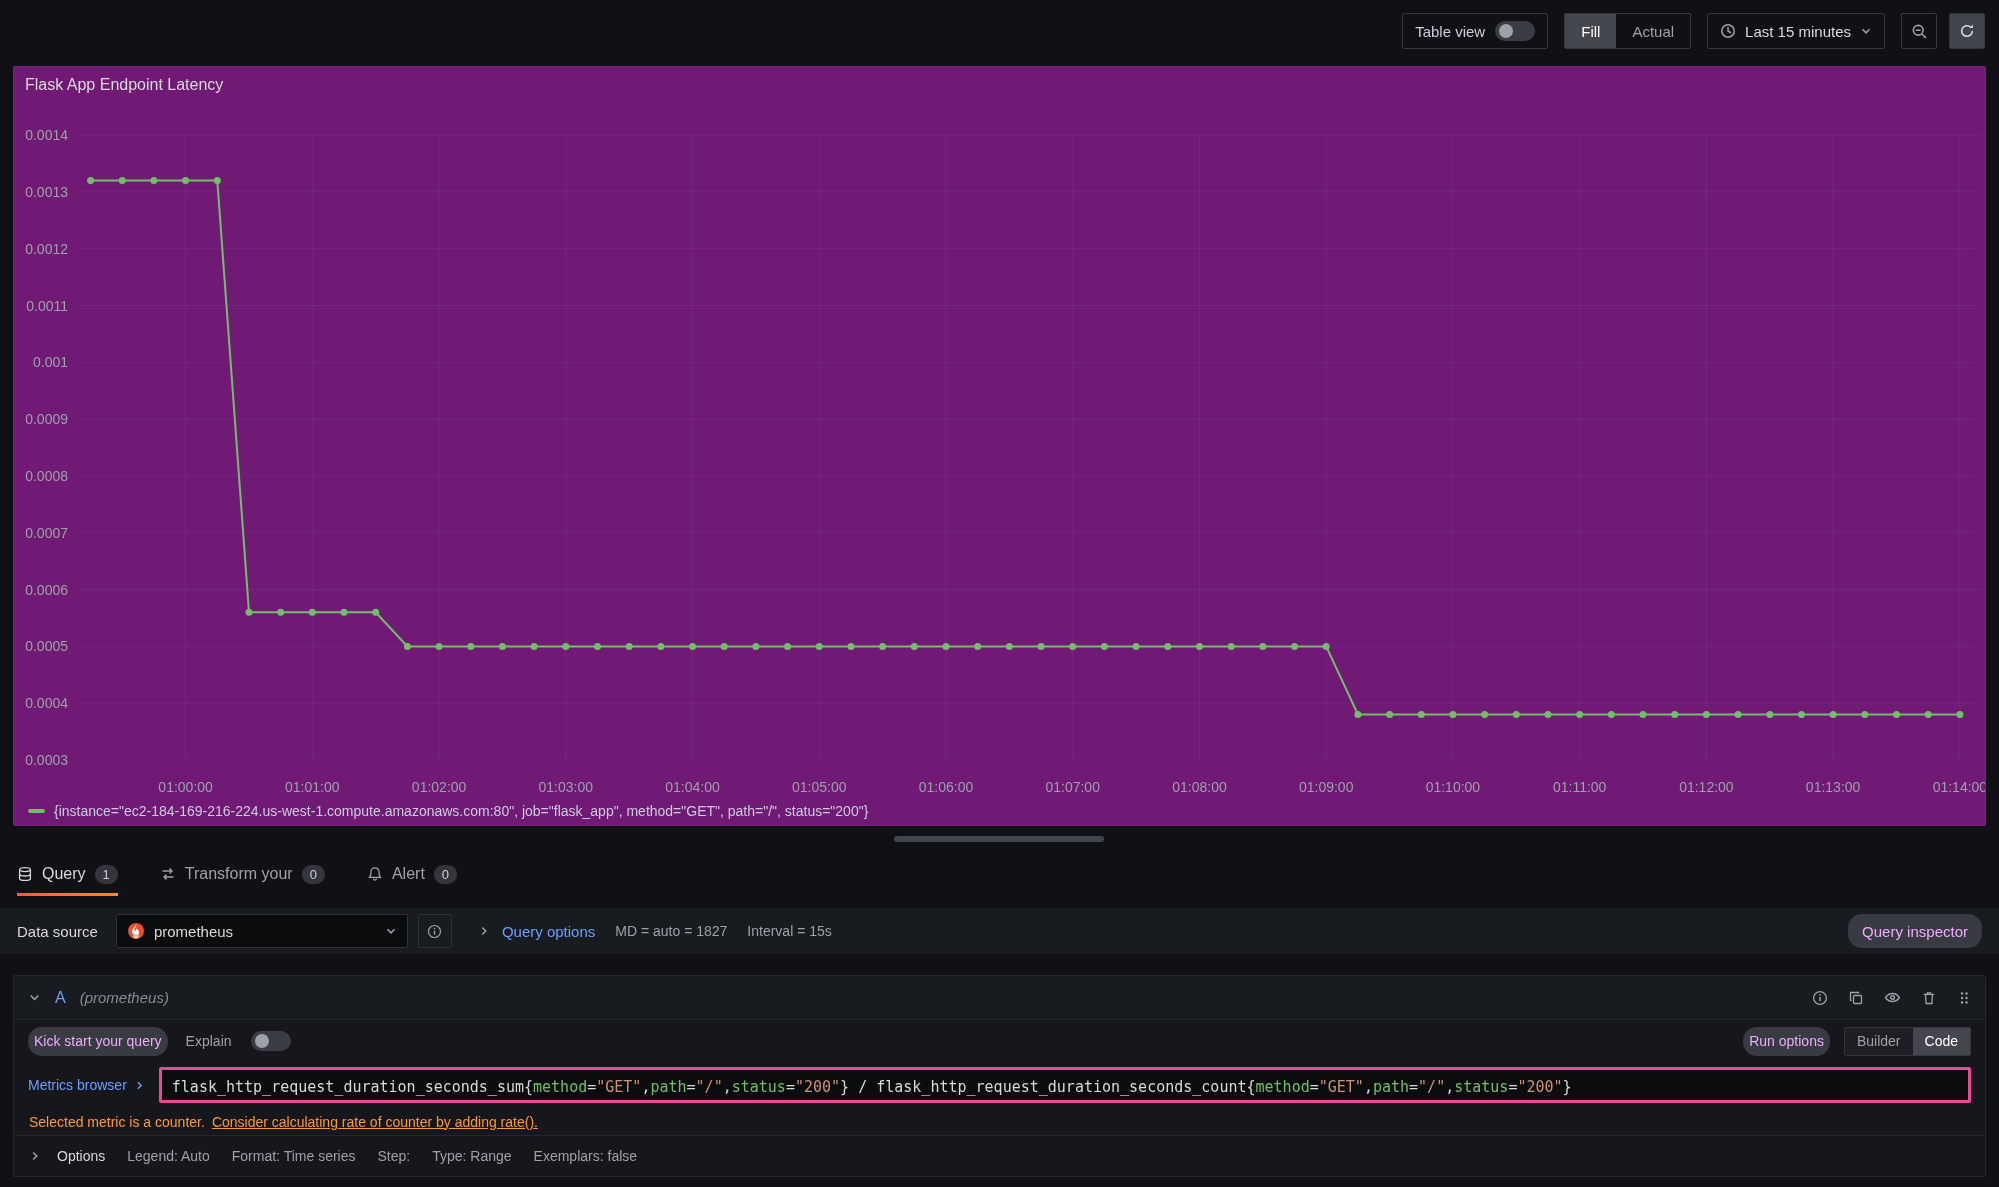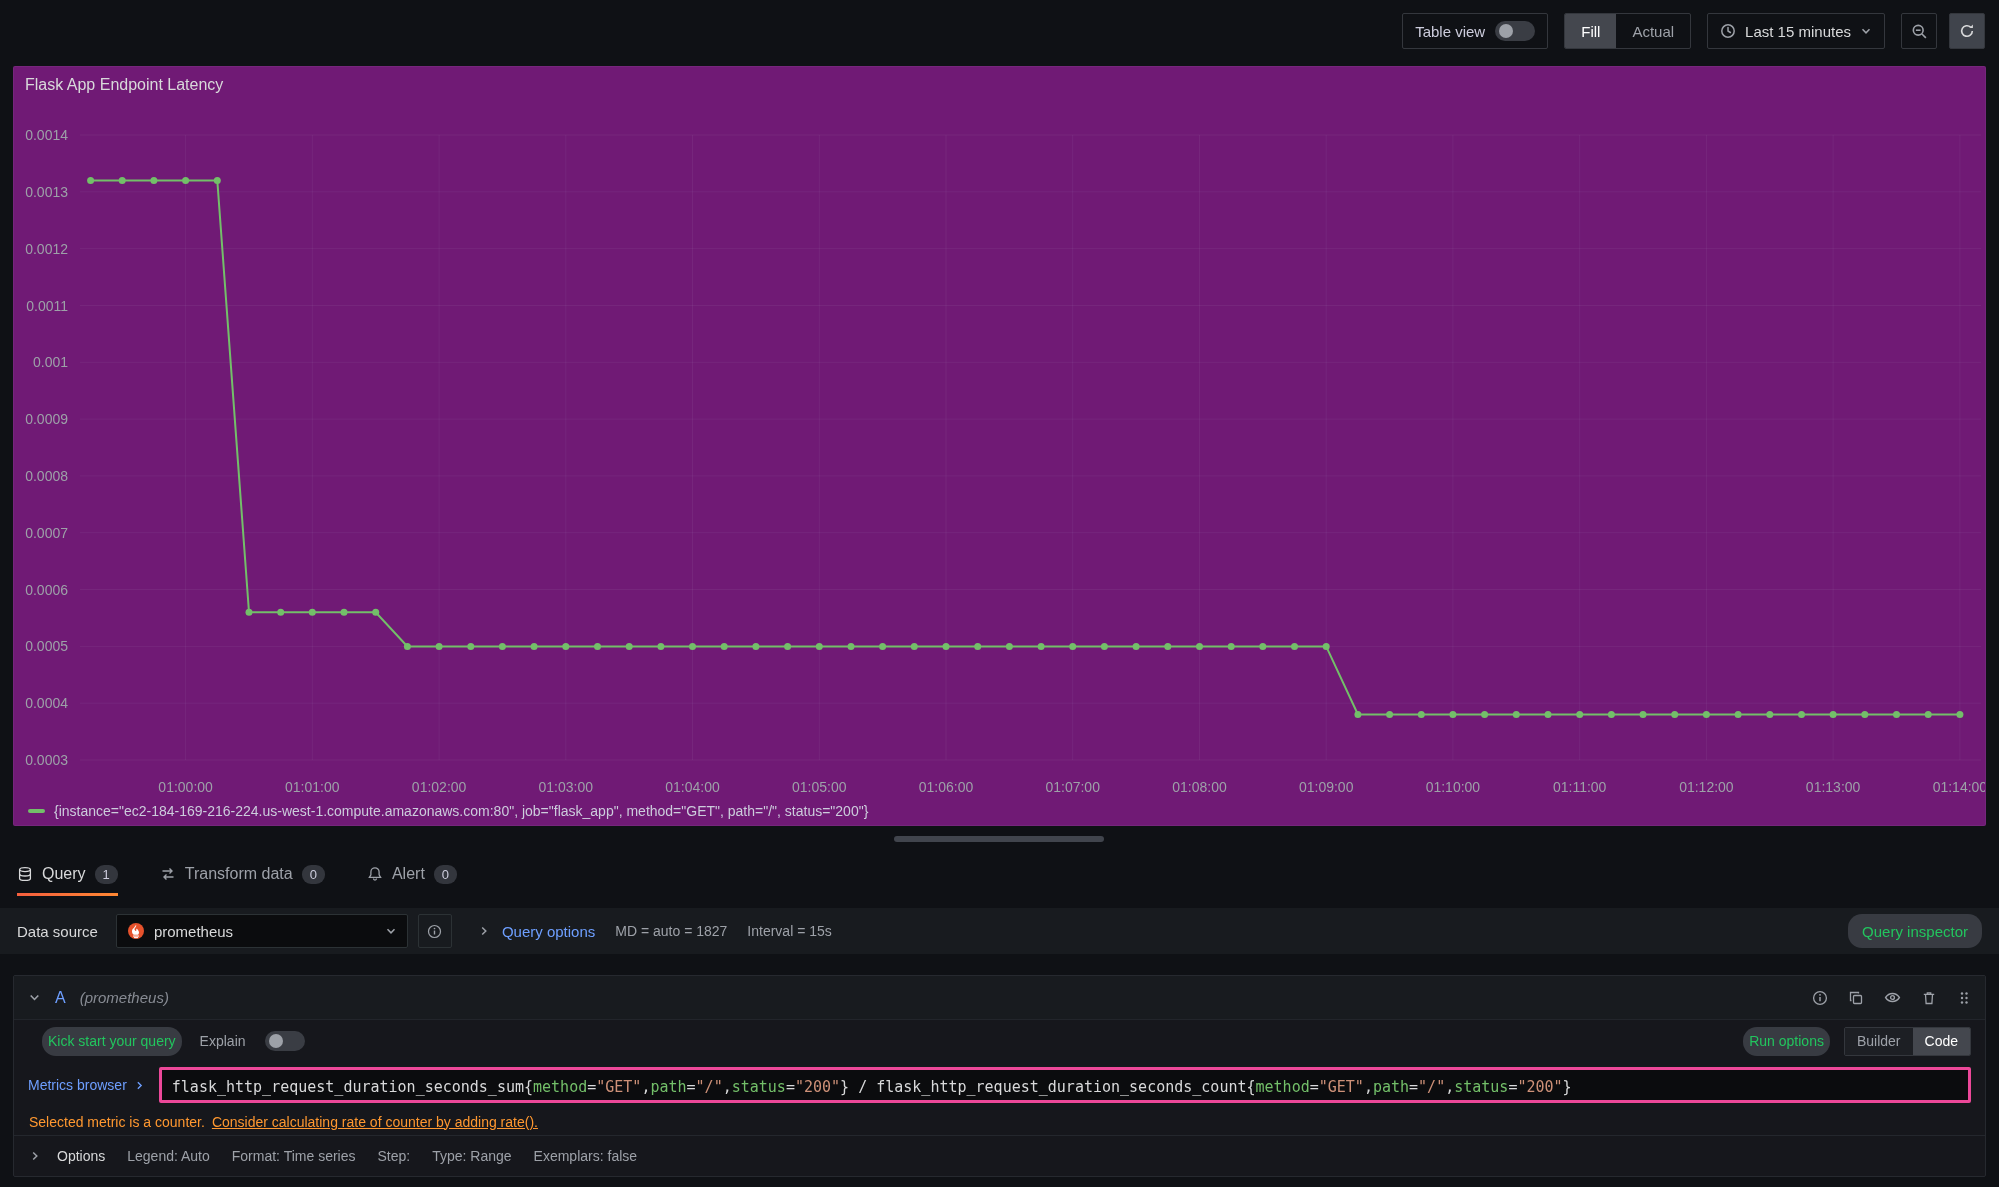--- a/index.html
+++ b/index.html
@@ -63,35 +63,35 @@
   .ds-label { color:#d8d9da; margin-right:18px; }
   .ds-select { width:292px; height:34px; background:#0b0c0e; border:1px solid #2c3235; border-radius:2px;
     display:flex; align-items:center; gap:9px; padding:0 10px; cursor:pointer; }
   .ds-select .ds-value { flex:1; color:#d8d9da; }
   .ds-info-btn { width:34px; height:34px; margin-left:10px; border:1px solid #2c3235; border-radius:2px;
     display:flex; align-items:center; justify-content:center; cursor:pointer; }
   .qo-group { display:flex; align-items:center; gap:12px; margin-left:26px; }
   .qo-label { color:#6e9fff; cursor:pointer; }
   .qo-meta { color:#9da1a8; font-size:14px; margin-left:8px; }
   .btn { height:34px; display:inline-flex; align-items:center; padding:0 14px; border-radius:14px;
-    background:#383b42; color:#22c55e; font-size:15px; cursor:pointer; white-space:nowrap; }
+    background:#383b42; color:#f0abfc; font-size:15px; cursor:pointer; white-space:nowrap; }
   .qi-btn { margin-left:auto; }
 
   
   .query-card { position:absolute; left:13px; top:975px; width:1973px; background:#16171c;
     border:1px solid #26292f; border-radius:2px; }
   .qh { height:44px; background:#181b1f; border-bottom:1px solid #22252b;
     display:flex; align-items:center; gap:14px; padding:0 14px; }
   .ref-id { color:#6e9fff; font-size:16px; font-weight:500; cursor:pointer; }
   .ds-hint { color:#878b93; font-style:italic; font-size:15px; }
   .qh-icons { margin-left:auto; display:flex; align-items:center; gap:20px; }
   .qh-icons .icon { cursor:pointer; }
 
   .qtoolbar { height:42px; display:flex; align-items:center; gap:18px; padding:0 14px; }
-  .btn.small { height:29px; font-size:14px; padding:0 6px;margin-left:14px; }
+  .btn.small { height:29px; font-size:14px; padding:0 6px; }
   .explain-wrap { display:flex; align-items:center; gap:19px; color:#9da1a8; font-size:14px; }
   .qtb-right { margin-left:auto; display:flex; align-items:center; gap:14px; }
   .bc-group { height:29px; display:flex; border:1px solid #34373d; border-radius:2px; overflow:hidden; }
   .bc-group .seg { display:flex; align-items:center; padding:0 12px; font-size:14px; color:#9da1a8;
     background:#1d1f24; cursor:pointer; }
   .bc-group .seg.active { background:#44474e; color:#ffffff; }
 
   .qeditor { height:46px; display:flex; align-items:center; gap:14px; padding:0 14px; }
   .mb-link { display:flex; align-items:center; gap:7px; color:#6e9fff; font-size:14px; cursor:pointer; white-space:nowrap; }
   .expr-input { flex:1; height:36px; background:#0b0c0e; border:3px solid #ec4899; border-radius:2px;
@@ -291,21 +291,21 @@
     <span>Query</span>
     <span class="badge">1</span>
   </div>
   <div class="tab">
     <span class="icon">
       <svg width="16" height="16" viewBox="0 0 16 16">
           <path d="M2.5 5h9.5M9.5 2.5L12 5 9.5 7.5" fill="none" stroke="currentColor" stroke-width="1.4"></path>
           <path d="M13.5 11H4M6.5 8.5L4 11l2.5 2.5" fill="none" stroke="currentColor" stroke-width="1.4"></path>
         </svg>
     </span>
-    <span>Transform data</span>
+    <span>Transform your</span>
     <span class="badge">0</span>
   </div>
   <div class="tab">
     <span class="icon">
       <svg width="16" height="16" viewBox="0 0 16 16">
           <path d="M8 1.8a4.1 4.1 0 0 0-4.1 4.1v3L2.4 11.4h11.2L12.1 8.9v-3A4.1 4.1 0 0 0 8 1.8z" fill="none" stroke="currentColor" stroke-width="1.3"></path>
           <path d="M6.5 12.6a1.5 1.5 0 0 0 3 0" fill="none" stroke="currentColor" stroke-width="1.3"></path>
         </svg>
     </span>
     <span>Alert</span>

